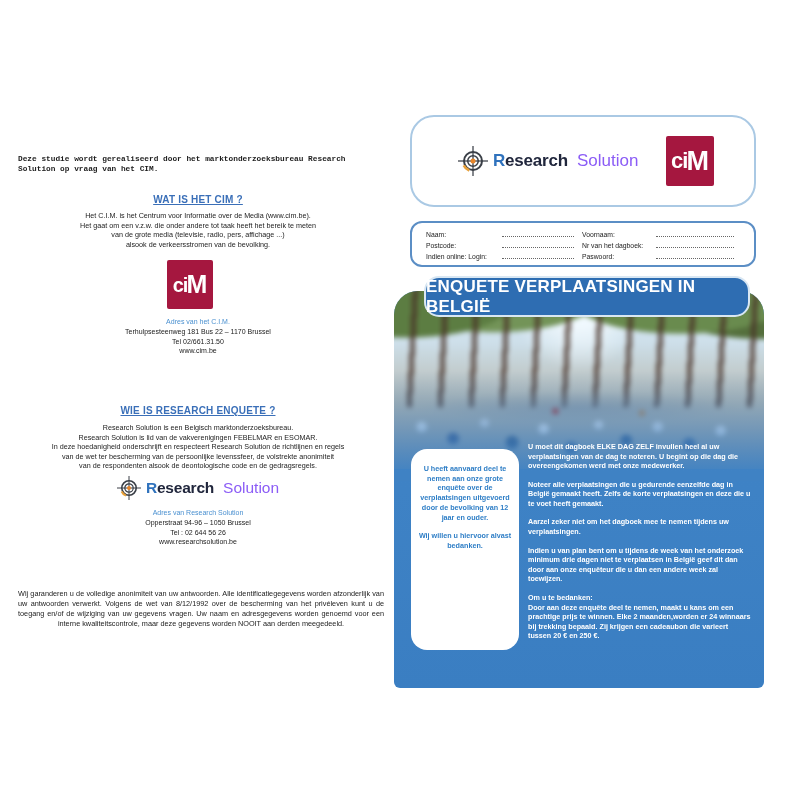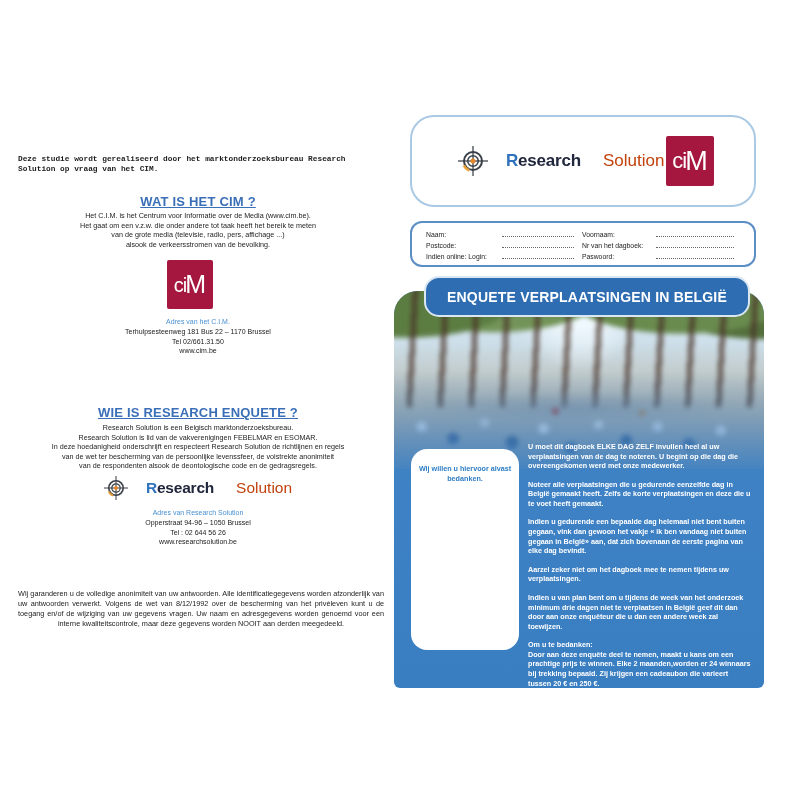--- a/index.html
+++ b/index.html
@@ -5,62 +5,62 @@
   html,body{margin:0;padding:0;}
   body{
     width:800px;height:800px;position:relative;background:#ffffff;
     font-family:"Liberation Sans", sans-serif;color:#1c1c1c;overflow:hidden;
   }
   .abs{position:absolute;}
 
   
   .intro{left:18px;top:155px;width:368px;font-size:7.8px;font-weight:bold;line-height:1.25;font-family:Liberation Mono, monospace;}
   .sec-heading{width:380px;left:8px;text-align:center;color:#3a6fb8;font-weight:bold;
-    font-size:13px;text-decoration:underline;letter-spacing:.2px;}
+    font-size:10px;text-decoration:underline;letter-spacing:.2px;}
   .h-wat{top:194px;}
   .h-wie{top:405px;}
   .body-p{width:380px;left:8px;text-align:center;font-size:7.2px;line-height:1.32;white-space:pre-line;color:#222;}
   .p-wat{top:211px;}
   .p-wie{top:423px;}
   .cim-square{background:#a5173f;color:#fff;display:flex;align-items:center;justify-content:center;
-    font-weight:normal;line-height:1;border-radius:2px;}
+    font-weight:bold;line-height:1;border-radius:2px;}
   .cim-left{left:167px;top:260px;width:46px;height:49px;}
   .cim-ci{font-size:20px;letter-spacing:-1px;}
   .cim-m{font-size:25px;margin-left:-1px;}
   .cim-right .cim-ci{font-size:22px;}
   .cim-right .cim-m{font-size:27px;}
   .addr{width:380px;left:8px;text-align:center;font-size:7px;line-height:1.4;color:#222;}
   .addr-cim{top:317px;}
   .addr-rs{top:508px;}
   .addr-title{color:#4a90d0;}
-  .rs-logo{display:flex;align-items:center;gap:18px;}
+  .rs-logo{display:flex;align-items:center;gap:5px;}
   .rs-logo-left{left:0;top:476px;width:396px;justify-content:center;}
   .rs-word{font-size:15.5px;font-weight:bold;color:#20263c;letter-spacing:-.2px;}
   .rs-word .r-init{color:#2f72bd;}
-  .rs-sol{font-size:15.5px;color:#c2410c;font-weight:400;margin-left:4px;}
+  .rs-sol{font-size:15.5px;color:#8b5cf6;font-weight:400;margin-left:4px;}
   .privacy{left:18px;top:589px;width:366px;font-size:7.3px;line-height:1.38;
     text-align:justify;text-align-last:center;color:#222;}
 
   
   .logo-box{left:410px;top:115px;width:346px;height:92px;border:2px solid #aac9e4;
     border-radius:24px;background:#fff;display:flex;align-items:center;justify-content:space-between;
     padding:0 40px 0 46px;box-sizing:border-box;}
   .logo-box .rs-word,.logo-box .rs-sol{font-size:17px;}
   .cim-right{width:48px;height:50px;}
 
   .form-box{left:410px;top:221px;width:346px;height:46px;border:2px solid #5b8ec5;border-radius:12px;
     background:#fff;box-sizing:border-box;padding:5px 12px 4px 14px;
     display:grid;grid-template-columns:74px 1fr 72px 88px;align-content:space-between;
     font-size:6.8px;color:#222;}
   .fld-label{white-space:nowrap;align-self:end;padding-bottom:1px;}
   .fld-line{border-bottom:1.5px dotted #666;height:8px;margin:0 8px 2px 2px;align-self:end;}
 
   .banner{left:424px;top:276px;width:326px;height:41px;background:#2e6db2;border:2px solid #d9e7f3;
     border-radius:15px;z-index:3;display:flex;align-items:center;justify-content:center;
-    color:#fff;font-weight:bold;font-size:14px;letter-spacing:.2px;box-sizing:border-box;}
+    color:#fff;font-weight:bold;font-size:17px;letter-spacing:.2px;box-sizing:border-box;}
 
   .panel{left:394px;top:291px;width:370px;height:397px;background:linear-gradient(180deg,#4286c8,#3a7ec2);
     border-radius:24px 24px 6px 6px;overflow:hidden;}
   .photo{position:absolute;left:0;top:0;width:100%;height:178px;overflow:hidden;}
   .photo-art{position:absolute;inset:-6px;filter:blur(2.4px) saturate(1.05);transform:scale(1.03);
     background-color:#b9c2b4;
     background-image:
       
       radial-gradient(circle 8px at 10% 74%, #e8eef2 0 60%, transparent 65%),
       radial-gradient(circle 9px at 18% 80%, #38507c 0 60%, transparent 65%),
@@ -196,25 +196,25 @@
 
 <div class="abs banner">ENQUETE VERPLAATSINGEN IN BELGIË</div>
 
 <div class="abs panel">
   <div class="photo">
     <div class="photo-art"></div>
   </div>
   <div class="photo-fade"></div>
 
   <div class="white-box">
+    <p>U heeft aanvaard deel te nemen aan onze grote enquête over de verplaatsingen uitgevoerd door de bevolking van 12 jaar en ouder.</p>
     <p class="bolder">Wij willen u hiervoor alvast bedanken.</p>
   </div>
 
   <div class="right-text">
     <p>U moet dit dagboek ELKE DAG ZELF invullen heel al uw verplaatsingen van de dag te noteren. U begint op die dag die overeengekomen werd met onze medewerker.</p>
     <p>Noteer alle verplaatsingen die u gedurende eenzelfde dag in België gemaakt heeft. Zelfs de korte verplaatsingen en deze die u te voet heeft gemaakt.</p>
-    <p>Indien u gedurende een bepaalde dag helemaal niet bent buiten gegaan, vink dan gewoon het vakje « ik ben vandaag niet buiten gegaan in België» aan, dat zich bovenaan de eerste pagina van elke dag bevindt.</p>
     <p>Aarzel zeker niet om het dagboek mee te nemen tijdens uw verplaatsingen.</p>
     <p>Indien u van plan bent om u tijdens de week van het onderzoek  minimum drie dagen niet te verplaatsen in België geef dit dan door aan onze enquêteur die u dan een andere week zal toewijzen.</p>
     <p class="thanks-h">Om u te bedanken:</p>
     <p>Door aan deze enquête deel te nemen, maakt u kans om een prachtige prijs te winnen. Elke 2 maanden,worden er 24 winnaars bij trekking bepaald. Zij krijgen een cadeaubon die varieert tussen 20 € en 250 €.</p>
   </div>
 </div>
 
 </body></html>

